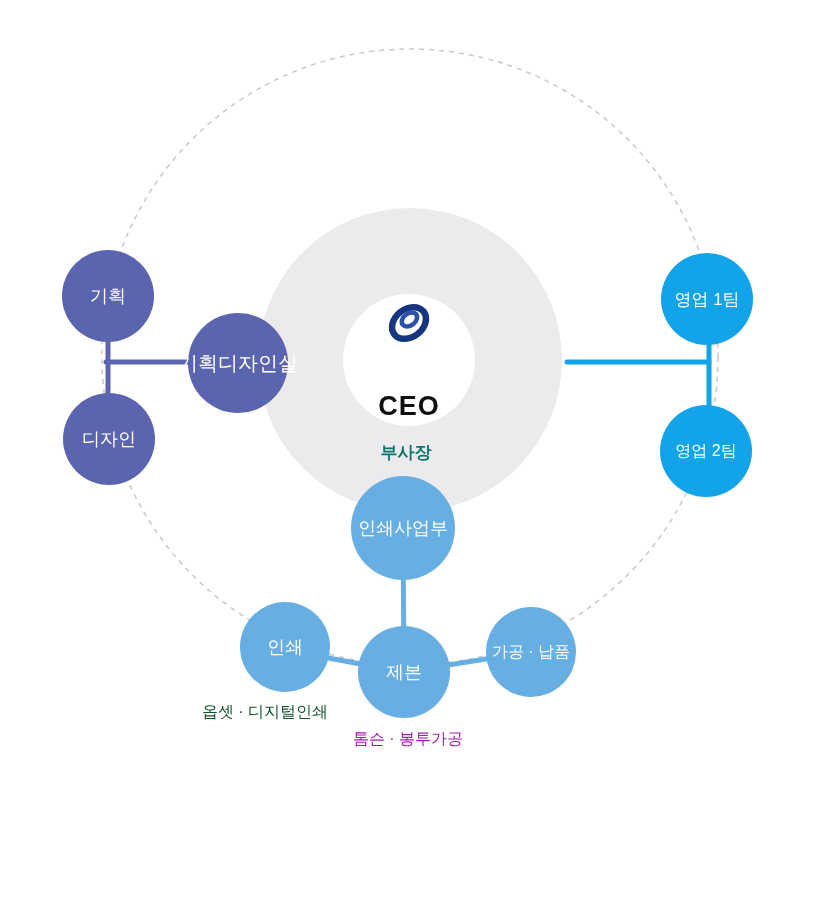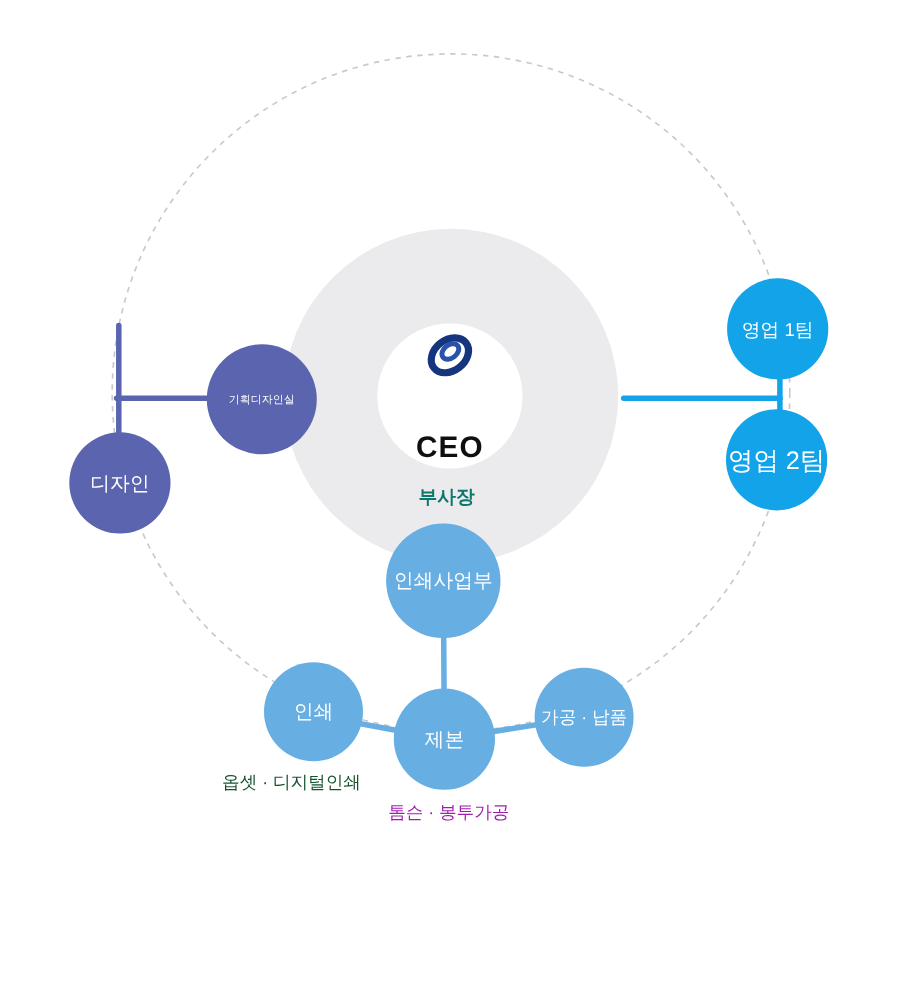--- a/index.html
+++ b/index.html
@@ -8,25 +8,25 @@
     font-family:"Liberation Sans","DejaVu Sans",sans-serif;
   }
   svg.layer{position:absolute;left:0;top:0;}
   .node{
     position:absolute;border-radius:50%;
     display:flex;align-items:center;justify-content:center;
     color:#ffffff;font-weight:500;text-align:center;white-space:nowrap;
   }
   #node-management{left:359px;top:149px;width:98px;height:98px;font-size:16px;}
   #node-planning{left:62px;top:250px;width:92px;height:92px;font-size:18px;}
-  #node-planning-design{left:188px;top:313px;width:100px;height:100px;font-size:10px;text-align:center;}
+  #node-planning-design{left:188px;top:313px;width:100px;height:100px;font-size:20px;text-align:center;}
   #node-design{left:63px;top:393px;width:92px;height:92px;font-size:18px;}
   #node-sales{left:515px;top:313px;width:104px;height:104px;font-size:19px;}
   #node-sales1{left:661px;top:253px;width:92px;height:92px;font-size:17px;}
-  #node-sales2{left:660px;top:372px;width:92px;height:92px;font-size:23px;}
+  #node-sales2{left:660px;top:405px;width:92px;height:92px;font-size:16px;}
   #node-print-division{left:351px;top:476px;width:104px;height:104px;font-size:18px;}
   #node-print{left:240px;top:602px;width:90px;height:90px;font-size:18px;}
   #node-binding{left:358px;top:626px;width:92px;height:92px;font-size:18px;}
   #node-processing{left:486px;top:607px;width:90px;height:90px;font-size:16px;}
 
   .center-circle{
     position:absolute;left:343px;top:294px;width:132px;height:132px;border-radius:50%;
     display:flex;flex-direction:column;align-items:center;justify-content:center;gap:3px;
   }
   .ceo-label{font-size:27px;font-weight:800;color:#0f0f0f;letter-spacing:1px;line-height:1;}
@@ -57,20 +57,23 @@
     </g>
 
     <g stroke-width="5" stroke-linecap="round" fill="none" stroke="#67aee3">
       <line x1="403" y1="528" x2="404" y2="672"></line>
       <line x1="404" y1="672" x2="285" y2="650"></line>
       <line x1="404" y1="672" x2="531" y2="652"></line>
     </g>
   </svg>
 
 
+  <div class="node" id="node-planning" style="background-color: rgb(91, 100, 174);">
+    <span>기획</span>
+  </div>
 
   <div class="node" id="node-planning-design" style="background-color: rgb(91, 100, 174);">
     <span>기획디자인실</span>
   </div>
 
   <div class="node" id="node-design" style="background-color: rgb(91, 100, 174);">
     <span>디자인</span>
   </div>
 
 

